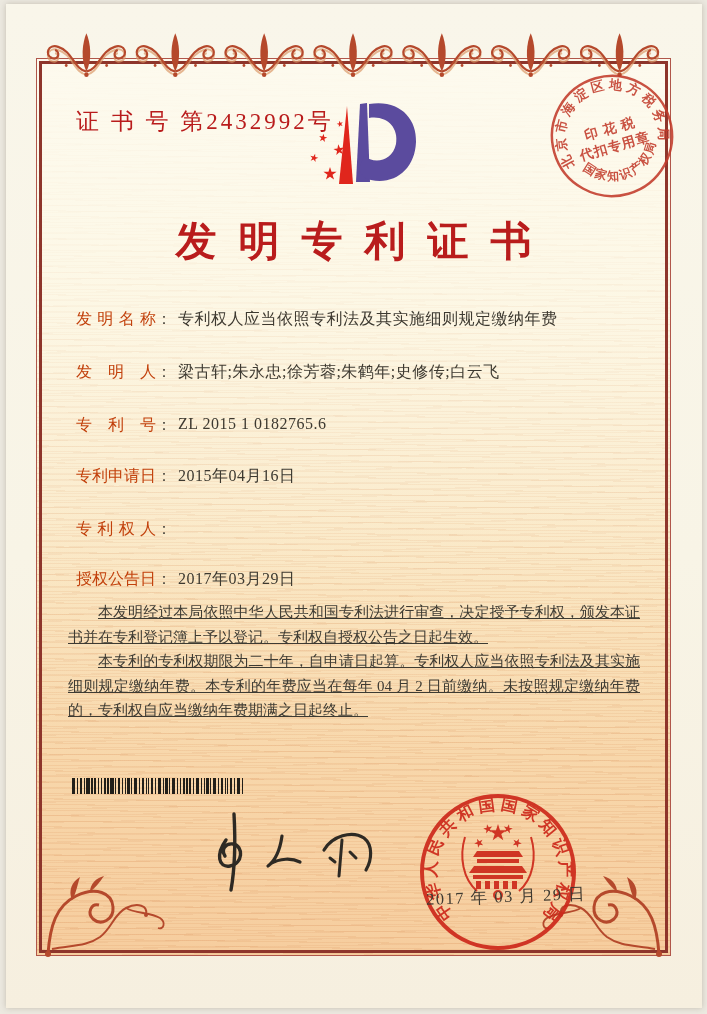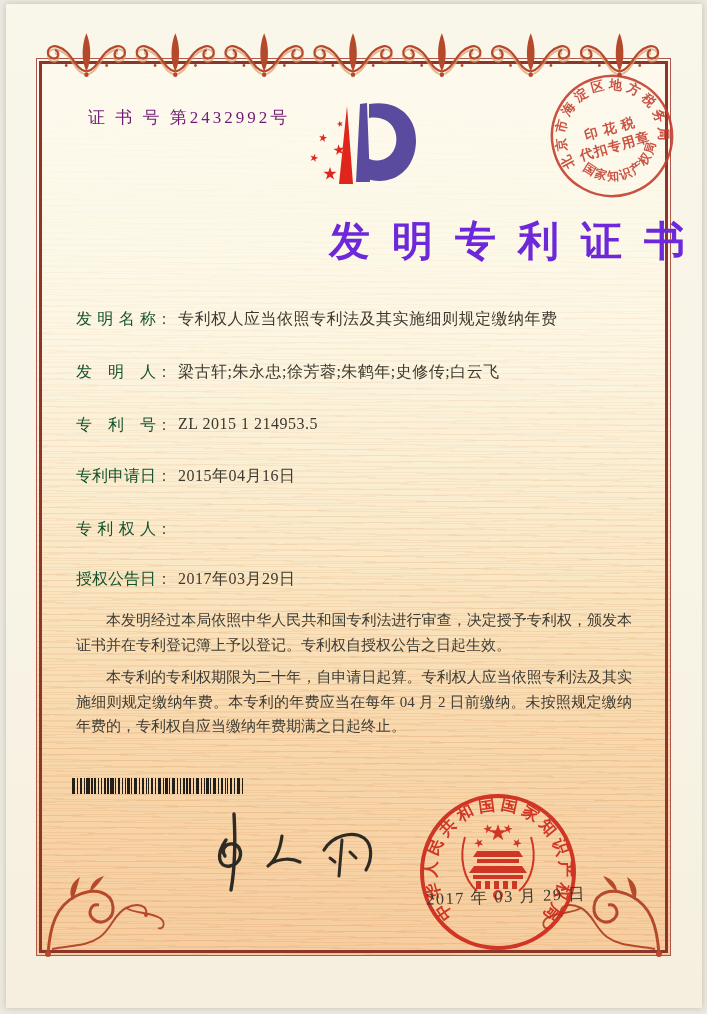--- a/index.html
+++ b/index.html
@@ -11,30 +11,30 @@
   .waves{position:absolute;inset:0;background:
     repeating-linear-gradient(0.7deg,transparent 0 4.5px,rgba(216,138,80,.16) 4.5px 5.6px),
     repeating-linear-gradient(179.2deg,transparent 0 5.5px,rgba(210,130,78,.12) 5.5px 6.7px);}
   .fade{position:absolute;inset:0;background:linear-gradient(180deg,rgba(253,250,238,.97) 0%,rgba(253,249,233,.8) 20%,rgba(252,244,222,.42) 42%,rgba(250,236,202,.1) 62%,rgba(250,236,202,0) 78%);}
   .frame{position:absolute;left:36px;top:58px;width:633px;height:896px;border:1px solid #b0564a;pointer-events:none;}
   .frame::after{content:"";position:absolute;inset:2px;border:3px solid var(--frame_red,#8e352b);}
   .top-band{position:absolute;left:42px;top:24px;width:622px;height:58px;}
   .corner-flourish{position:absolute;width:132px;height:112px;bottom:54px;}
   .cf-left{left:40px;}
   .cf-right{right:40px;transform:scaleX(-1);}
-  .cert-no{position:absolute;left:88px;top:106px;font-size:17px;letter-spacing:3px;color:#701a75;}
+  .cert-no{position:absolute;left:76px;top:106px;font-size:23px;letter-spacing:3px;color:#b91c1c;}
   .logo{position:absolute;left:283px;top:94px;width:146px;height:110px;}
   .tax-stamp{position:absolute;left:546px;top:70px;width:132px;height:132px;transform:rotate(-16deg);opacity:.88;z-index:6;}
-  .title{position:absolute;left:0;right:0;top:214px;text-align:right;font-size:41px;font-weight:600;letter-spacing:22px;text-indent:22px;color:#6d28d9;}
+  .title{position:absolute;left:0;right:0;top:214px;text-align:center;font-size:41px;font-weight:600;letter-spacing:22px;text-indent:22px;color:#b91c1c;}
   .frow{position:absolute;left:76px;display:flex;font-size:16px;color:#4a453c;white-space:nowrap;}
-  .flabel{display:inline-block;width:80px;text-align:justify;text-align-last:justify;color:#14532d;}
+  .flabel{display:inline-block;width:80px;text-align:justify;text-align-last:justify;color:#c2410c;}
   .fcolon{color:#544f45;}
   .fvalue{margin-left:6px;color:#3d3930;letter-spacing:.5px;}
   .paras{position:absolute;left:68px;top:600px;width:572px;font-size:15px;line-height:24.6px;color:#3e3b33;text-align:justify;}
-  .paras p{margin:8px;text-indent:2em;}
+  .paras p{margin:0;text-indent:2em;text-decoration:underline;}
   .barcode{position:absolute;left:72px;top:778px;height:16px;display:flex;align-items:stretch;}
   .barcode i{display:block;background:#221f19;height:100%;}
   .signatory{position:absolute;left:86px;top:834px;font-size:16px;line-height:30px;letter-spacing:2px;color:#3e3a32;z-index:4;}
   .signature{position:absolute;left:196px;top:806px;width:190px;height:95px;z-index:4;}
   .office-seal{position:absolute;left:413px;top:787px;width:170px;height:170px;opacity:.92;z-index:5;}
   .seal-date{position:absolute;left:426px;top:886px;font-size:16.5px;letter-spacing:1.5px;color:#3f3a31;transform:rotate(-2deg);z-index:7;}
   .footer{position:absolute;left:0;right:0;top:929px;text-align:center;font-size:14px;letter-spacing:1px;color:#4a463e;}
   
   .f-sealred{fill:var(--seal_red,#cd291b);}
   .s-sealred{stroke:var(--seal_red,#cd291b);fill:none;}
@@ -139,21 +139,21 @@
     <span class="fvalue">专利权人应当依照专利法及其实施细则规定缴纳年费</span>
   </div>
   <div class="frow" style="top:362px">
     <span class="flabel">发明人</span>
       <span class="fcolon">：</span>
     <span class="fvalue">梁古轩;朱永忠;徐芳蓉;朱鹤年;史修传;白云飞</span>
   </div>
   <div class="frow" style="top:415px">
     <span class="flabel">专利号</span>
       <span class="fcolon">：</span>
-    <span class="fvalue">ZL 2015 1 214953.5</span>
+    <span class="fvalue">ZL 2015 1 0182765.6</span>
   </div>
   <div class="frow" style="top:466px">
     <span class="flabel">专利申请日</span>
       <span class="fcolon">：</span>
     <span class="fvalue">2015年04月16日</span>
   </div>
   <div class="frow" style="top:519px">
     <span class="flabel">专利权人</span>
       <span class="fcolon">：</span>
   </div>

